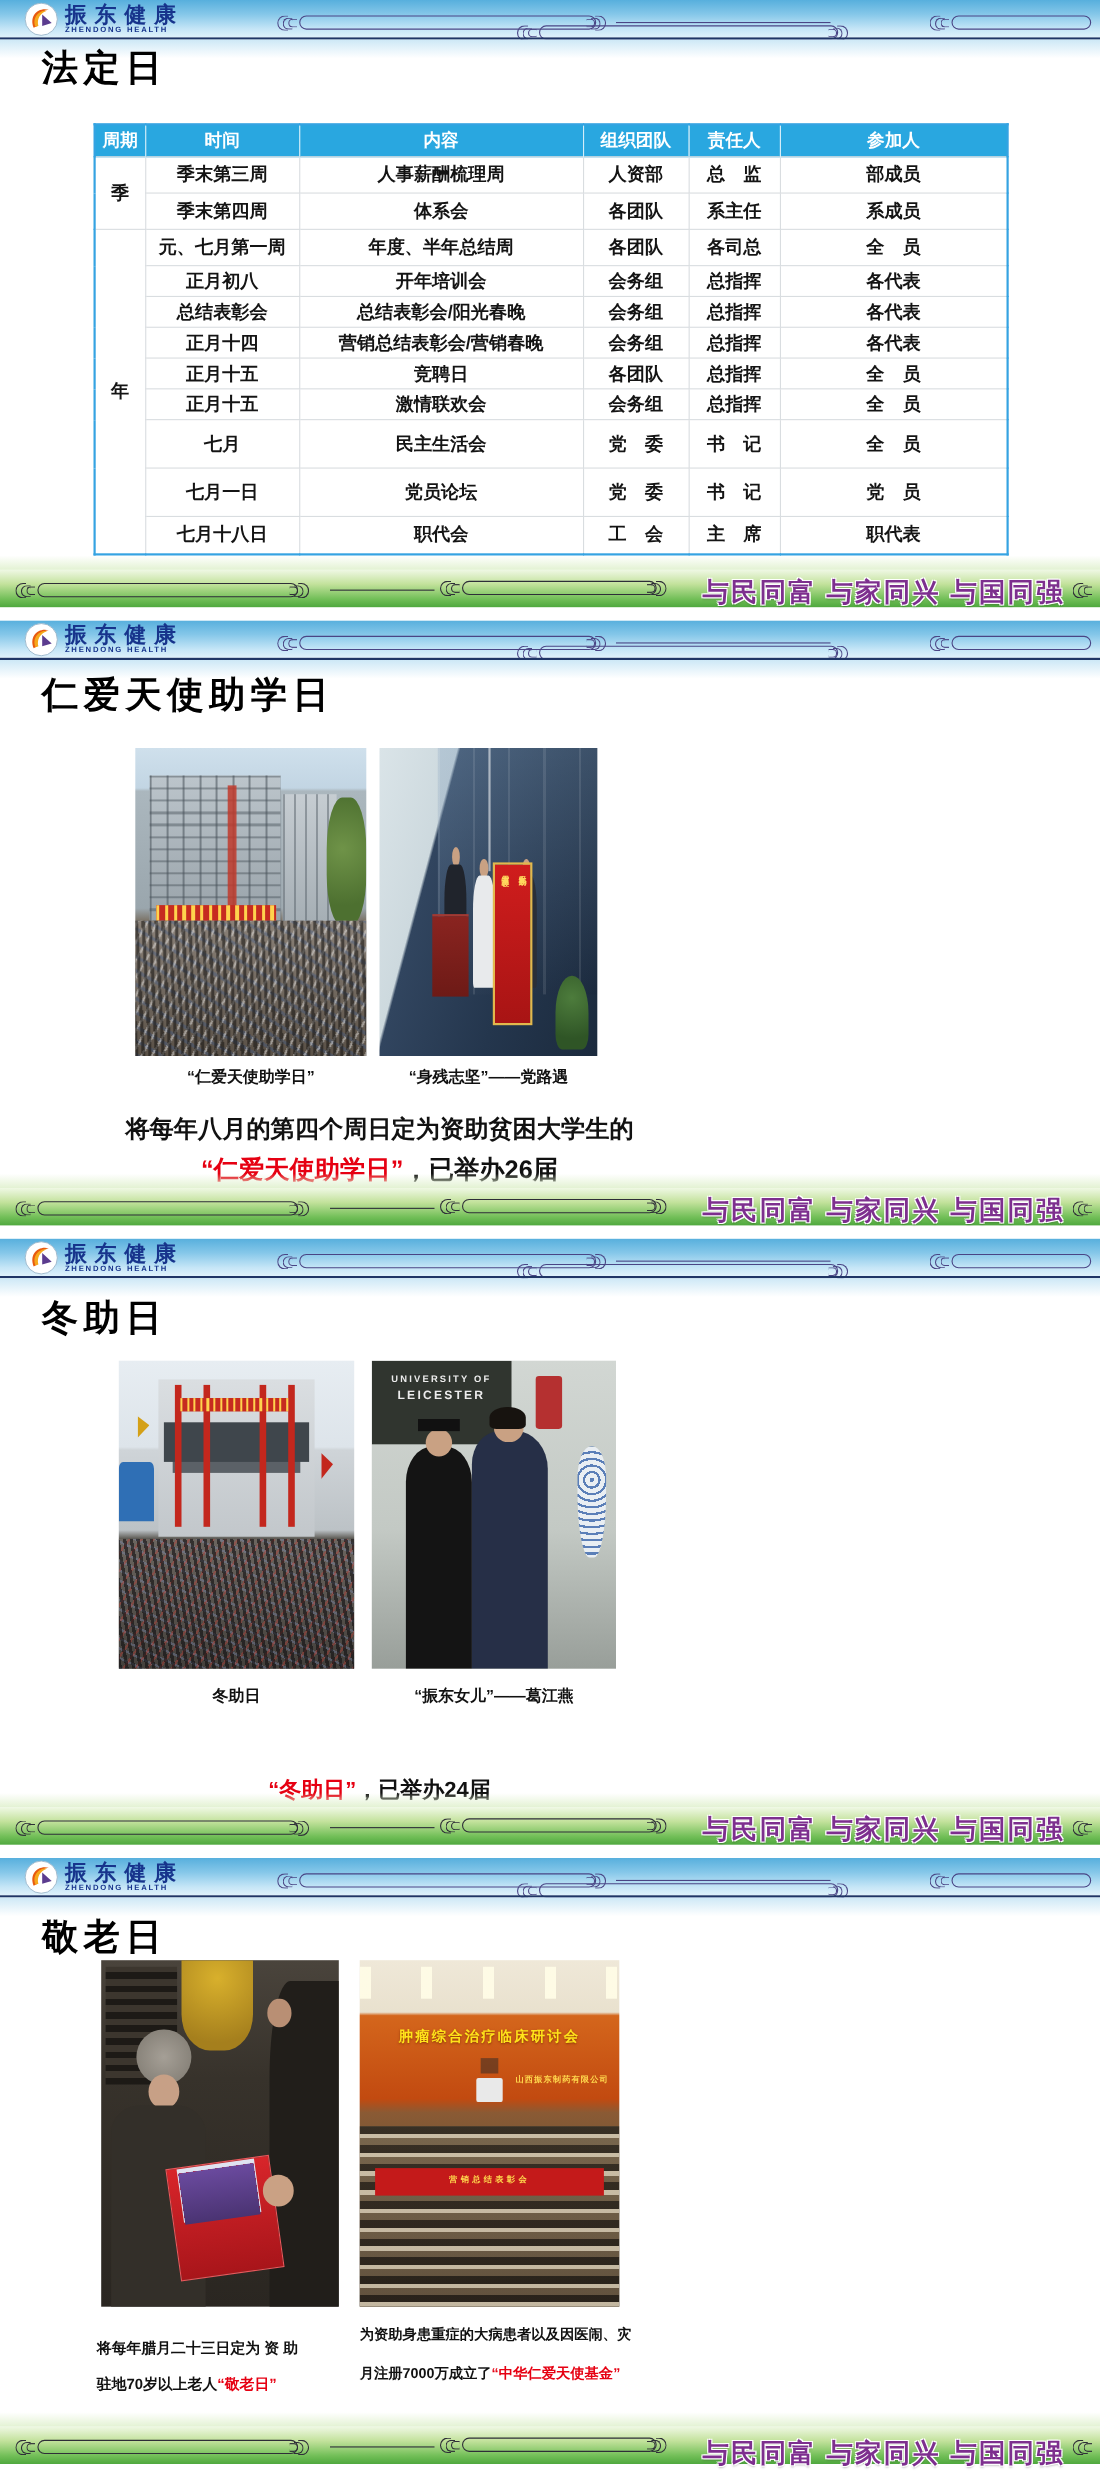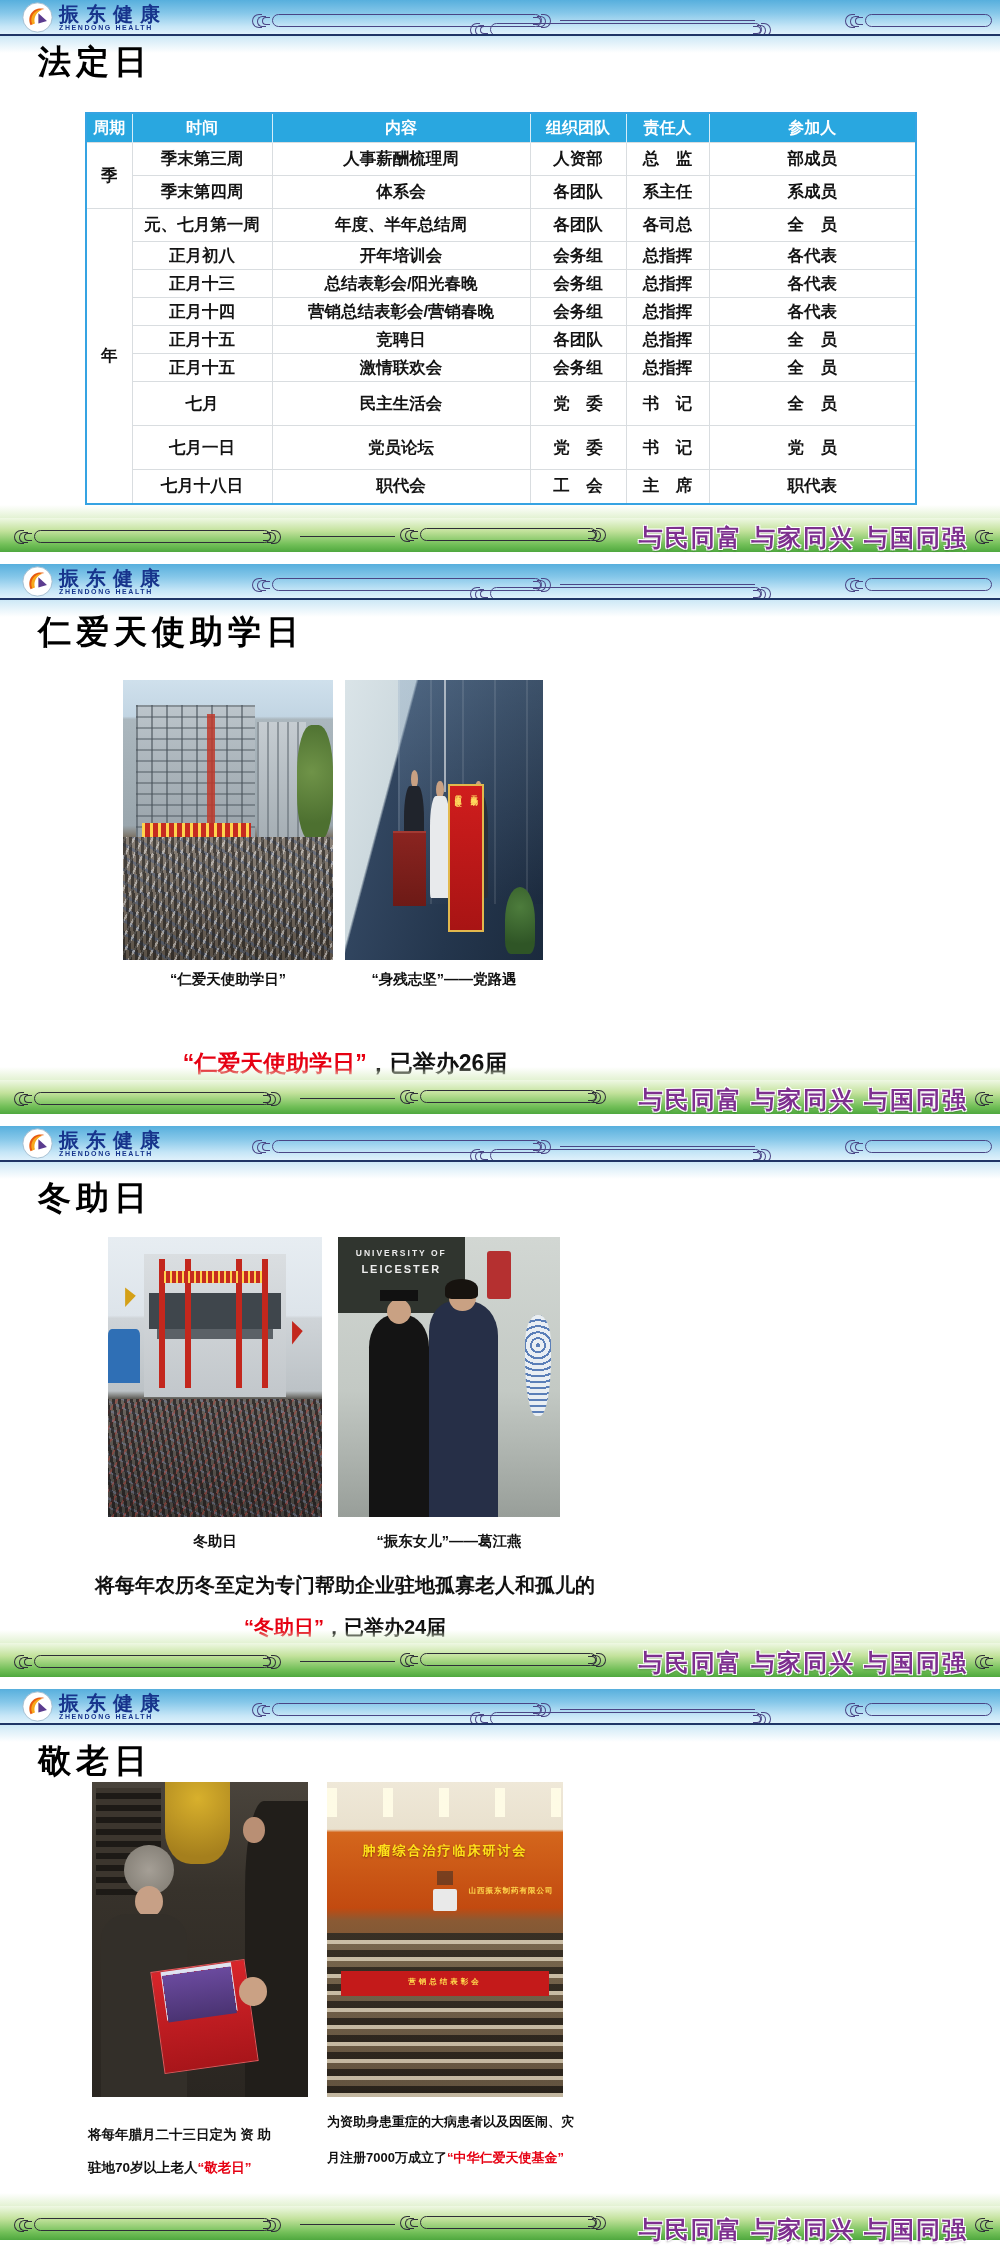--- a/index.html
+++ b/index.html
@@ -284,21 +284,21 @@
           <td>全　员</td>
         </tr>
         <tr class="rb">
           <td>正月初八</td>
           <td>开年培训会</td>
           <td>会务组</td>
           <td>总指挥</td>
           <td>各代表</td>
         </tr>
         <tr class="rb">
-          <td>正月十三</td>
+          <td>总结表彰会</td>
           <td>总结表彰会/阳光春晚</td>
           <td>会务组</td>
           <td>总指挥</td>
           <td>各代表</td>
         </tr>
         <tr class="rb">
           <td>正月十四</td>
           <td>营销总结表彰会/营销春晚</td>
           <td>会务组</td>
           <td>总指挥</td>
@@ -456,20 +456,21 @@
       <div class="pennant">
         <span>雪中温暖</span>
         <span>无私援助</span>
       </div>
       <div class="plant"></div>
     </div>
 
     <div class="caption" style="left:108px;top:406px;width:240px">“仁爱天使助学日”</div>
     <div class="caption" style="left:330px;top:406px;width:228px">“身残志坚”——党路遇</div>
 
+    <div class="bodyline" style="top:448px;font-size:22px">将每年八月的第四个周日定为资助贫困大学生的</div>
     <div class="bodyline" style="top:484px;font-size:23px">
       <span class="red">“仁爱天使助学日”</span><span>，已举办26届</span>
     </div>
 
     <div class="slide-footer">
       <div class="deco ftr-deco">
         <span class="curl" style="left:14px;top:12px">
             <i></i>
             <i></i>
             <i></i>
@@ -578,21 +579,20 @@
         <div class="cap"></div>
       <div class="navy"></div>
         <div class="navyhead"></div>
         <div class="hair"></div>
       <div class="vase"></div>
     </div>
 
     <div class="caption" style="left:98px;top:406px;width:234px">冬助日</div>
     <div class="caption" style="left:323px;top:406px;width:252px">“振东女儿”——葛江燕</div>
 
-    <div class="bodyline" style="top:446px;font-size:20px">将每年农历冬至定为专门帮助企业驻地孤寡老人和孤儿的</div>
     <div class="bodyline" style="top:488px;font-size:20px">
       <span class="red">“冬助日”</span><span>，已举办24届</span>
     </div>
 
     <div class="slide-footer">
       <div class="deco ftr-deco">
         <span class="curl" style="left:14px;top:12px">
             <i></i>
             <i></i>
             <i></i>

